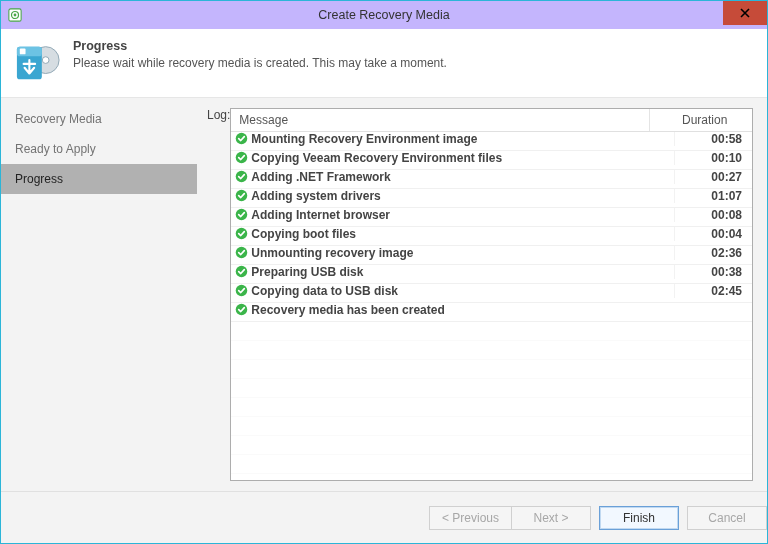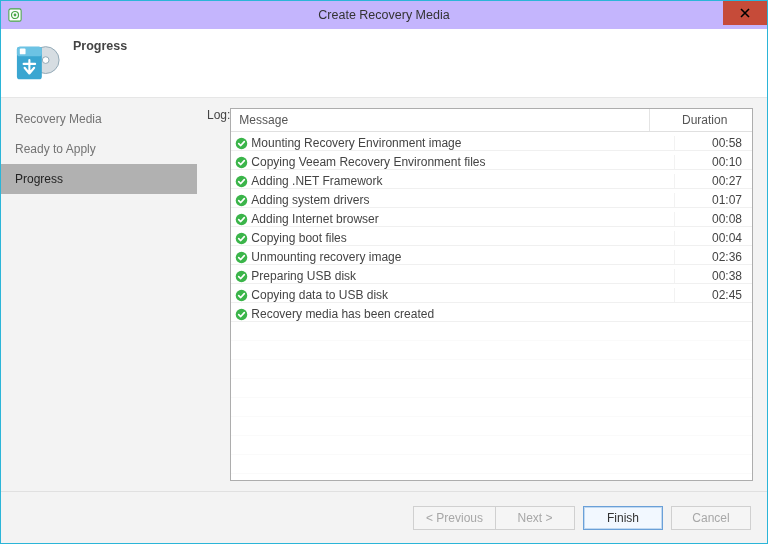--- a/index.html
+++ b/index.html
@@ -128,25 +128,26 @@
     overflow-y: auto;
     background:
       repeating-linear-gradient(
         to bottom,
         #ffffff 0, #ffffff 18px,
         #fafafa 18px, #fafafa 19px
       );
   }
   .logrow {
     display: flex;
-    align-items: flex-end;
+    align-items: flex-start;
     height: 19px;
     font-size: 12px;
     color: #444;
     border-bottom: 1px solid #f0f0f0;
+    font-weight: bold;
   }
   .logrow .ic {
     width: 20px;
     display: flex; align-items: center; justify-content: center;
   }
   .logrow .msg {
     flex: 1;
     padding-right: 6px;
     white-space: nowrap;
     overflow: hidden;
@@ -158,21 +159,20 @@
     text-align: right;
     border-left: 1px solid #f2f2f2;
   }
   .footer {
     height: 52px;
     background: #f3f3f3;
     border-top: 1px solid #e0e0e0;
     display: flex;
     align-items: center;
     justify-content: flex-end;
-    padding-right: 16px;
     gap: 8px;
   }
   .btn {
     min-width: 80px;
     height: 24px;
     background: #f7f7f7;
     border: 1px solid #b8b8b8;
     font-size: 12px;
     color: #555;
     padding: 0 12px;
@@ -228,20 +228,21 @@
         <circle cx="32" cy="22" r="14" fill="#d6dde2" stroke="#8fa6b4" stroke-width="1"></circle>
         <circle cx="32" cy="22" r="3.5" fill="#fff" stroke="#8fa6b4"></circle>
         <rect x="2" y="8" width="26" height="34" rx="3" fill="#3aa6d1"></rect>
         <rect x="2" y="8" width="26" height="10" rx="3" fill="#6cc3e4"></rect>
         <rect x="5" y="10" width="6" height="6" rx="1" fill="#fff"></rect>
         <path d="M15 22 v14 M10 30 l5 6 l5 -6 M9 26 h12" stroke="#fff" stroke-width="2.2" fill="none" stroke-linecap="round" stroke-linejoin="round"></path>
       </svg>
     </div>
     <div class="text">
       <div class="heading">Progress</div>
+      <div class="sub">Please wait while recovery media is created. This may take a moment.</div>
     </div>
   </div>
 
   <div class="body">
     <div class="sidebar" id="sidebar">
         <div class="step"><span>Recovery Media</span></div>
         <div class="step"><span>Ready to Apply</span></div>
         <div class="step active"><span>Progress</span></div>
       </div>
 

